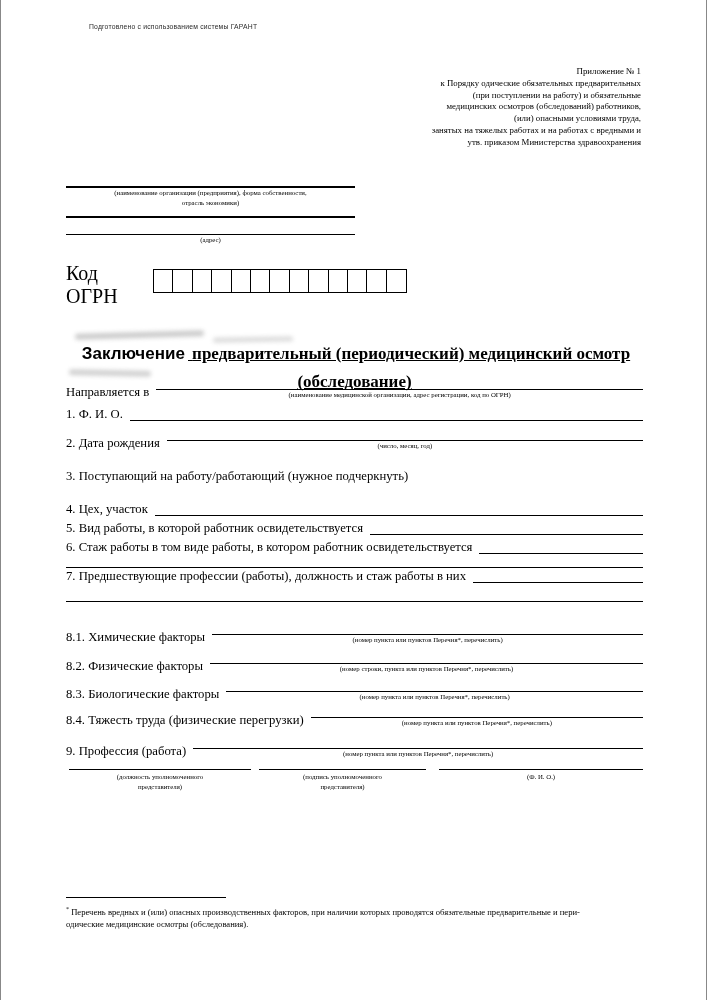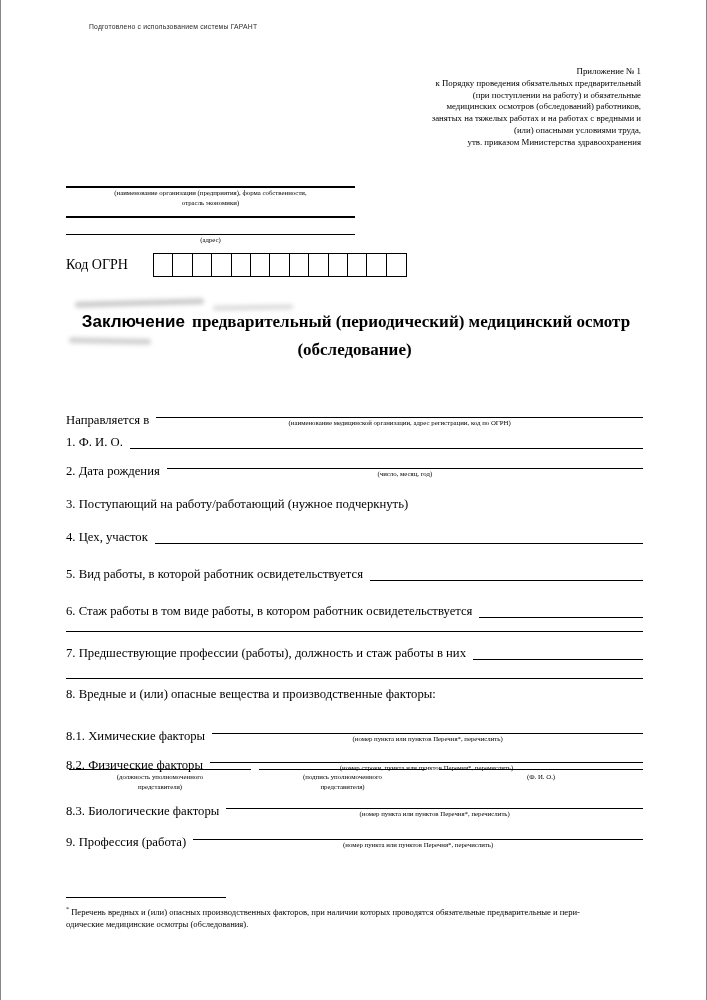--- a/index.html
+++ b/index.html
@@ -23,31 +23,31 @@
   .appendix span { display:block; }
   
   .orgblock { position:absolute; left:65px; top:186px; width:289px; }
   .rule-thick { border-top:2px solid #000; height:0; }
   .rule-thin  { border-top:1px solid #000; height:0; }
   .orgcap { font-size:6.8px; line-height:9.5px; text-align:center; }
   .orgblock .l2 { margin-top:9px; }
   .orgblock .l3 { margin-top:16px; }
   
   .ogrn-row { position:absolute; left:65px; top:253px; display:flex; align-items:center; }
-  .ogrn-label { font-size:14px; width:87px; }
+  .ogrn-label { font-size:20px; width:87px;margin-top:9px; }
   .ogrn-boxes { display:flex; }
   .ogrn-cell {
     width:21px; height:24px; border:1.6px solid #000; margin-left:-1.6px;
     background:#fff;
   }
   .ogrn-cell:first-child { margin-left:0; }
   
   .title {
-    position:absolute; left:0; top:308px; width:707px; text-align:center;
-    font-weight:bold; font-size:17px; line-height:28px;
+    position:absolute; left:0; top:340px; width:707px; text-align:center;
+    font-weight:bold; font-size:17px; line-height:28px;text-decoration:underline;
   }
   .patch {
     position:relative; display:inline-block;
     font-family:"Liberation Sans", sans-serif; font-weight:bold;
     padding:0 3px; background:#fff;
   }
   .patch::before {
     content:""; position:absolute; left:-4px; top:-8px; width:118%; height:6px;
     background:#8f8f8f; opacity:.45; filter:blur(2px); border-radius:3px;
     transform:rotate(-1.6deg);
@@ -56,31 +56,31 @@
     content:""; position:absolute; left:-10px; bottom:-8px; width:75%; height:6px;
     background:#8f8f8f; opacity:.4; filter:blur(2px); border-radius:3px;
     transform:rotate(1.2deg);
   }
   .smudge-right {
     position:absolute; left:212px; top:-3px; width:80px; height:5px;
     background:#9a9a9a; opacity:.35; filter:blur(2px); border-radius:3px;
     transform:rotate(-1deg);
   }
   
-  .form { position:absolute; left:65px; top:404px; width:577px; font-size:12.7px; }
+  .form { position:absolute; left:65px; top:376px; width:577px; font-size:12.7px; }
   .row { display:flex; align-items:flex-end; }
   .lbl { white-space:nowrap; padding-right:7px; line-height:14px; }
   .linecol { flex:1; display:flex; flex-direction:column; }
   .line { height:14px; border-bottom:1.3px solid #000; }
   .cap { font-size:6.8px; line-height:9px; text-align:center; }
   .hr { border-bottom:1.3px solid #000; height:0; }
   .textrow { line-height:14px; }
   
-  .mt2{margin-top:8px}.mt4{margin-top:19px}.mt5{margin-top:23px}.mt6{margin-top:6px}
-  .mt13{margin-top:13px}.mt1{margin-top:14px}.mt18{margin-top:18px}.mt3{margin-top:3px}
+  .mt2{margin-top:8px}.mt4{margin-top:19px}.mt5{margin-top:5px}.mt6{margin-top:6px}
+  .mt13{margin-top:13px}.mt1{margin-top:1px}.mt18{margin-top:18px}.mt3{margin-top:3px}
   
   .sigs { position:absolute; left:65px; top:758px; width:577px; height:45px; }
   .sigcol { position:absolute; top:0; }
   .sigline { border-top:1.7px solid #000; height:0; margin-top:11px; }
   .sigcap { font-size:6.8px; line-height:9.5px; text-align:center; margin-top:2px; }
   .sigcap span { display:block; }
   .sig-pos { left:3px;  width:182px; }
   .sig-sig { left:193px; width:167px; }
   .sig-fio { left:373px; width:204px; }
   
@@ -90,25 +90,25 @@
 </style>
 </head>
 <body>
 
 <div class="page">
 
   <div class="watermark">Подготовлено с использованием системы ГАРАНТ</div>
 
   <div class="appendix">
     <span>Приложение № 1</span>
-    <span>к Порядку проведения обязательных предварительный</span>
+    <span>к Порядку одические обязательных предварительных</span>
     <span>(при поступлении на работу) и обязательные</span>
     <span>медицинских осмотров (обследований) работников,</span>
+    <span>(или) опасными условиями труда,</span>
     <span>занятых на тяжелых работах и на работах с вредными и</span>
-    <span>(или) опасными условиями труда,</span>
     <span>утв. приказом Министерства здравоохранения</span>
   </div>
 
   <div class="orgblock">
     <div class="rule-thick"></div>
     <div class="orgcap">(наименование организации (предприятия), форма собственности,</div>
     <div class="orgcap">отрасль экономики)</div>
     <div class="rule-thick l2"></div>
     <div class="rule-thin l3"></div>
     <div class="orgcap">(адрес)</div>
@@ -192,21 +192,20 @@
 
     <div class="row mt1">
       <span class="lbl">7. Предшествующие профессии (работы), должность и стаж работы в них</span>
       <span class="linecol">
         <span class="line"></span>
       </span>
     </div>
 
     <div class="hr mt18"></div>
 
-    <div class="textrow mt2">8. Вредные и (или) опасные вещества и производственные факторы:</div>
 
     <div class="row mt4">
       <span class="lbl">8.1. Химические факторы</span>
       <span class="linecol">
         <span class="line"></span>
         <span class="cap">(номер пункта или пунктов Перечня*, перечислить)</span>
       </span>
     </div>
 
     <div class="row mt6">
@@ -218,20 +217,27 @@
     </div>
 
     <div class="row mt5">
       <span class="lbl">8.3. Биологические факторы</span>
       <span class="linecol">
         <span class="line"></span>
         <span class="cap">(номер пункта или пунктов Перечня*, перечислить)</span>
       </span>
     </div>
 
+    <div class="row mt3">
+      <span class="lbl">8.4. Тяжесть труда (физические перегрузки)</span>
+      <span class="linecol">
+        <span class="line"></span>
+        <span class="cap">(номер пункта или пунктов Перечня*, перечислить)</span>
+      </span>
+    </div>
 
     <div class="row mt2">
       <span class="lbl">9. Профессия (работа)</span>
       <span class="linecol">
         <span class="line"></span>
         <span class="cap">(номер пункта или пунктов Перечня*, перечислить)</span>
       </span>
     </div>
 
   </div>

